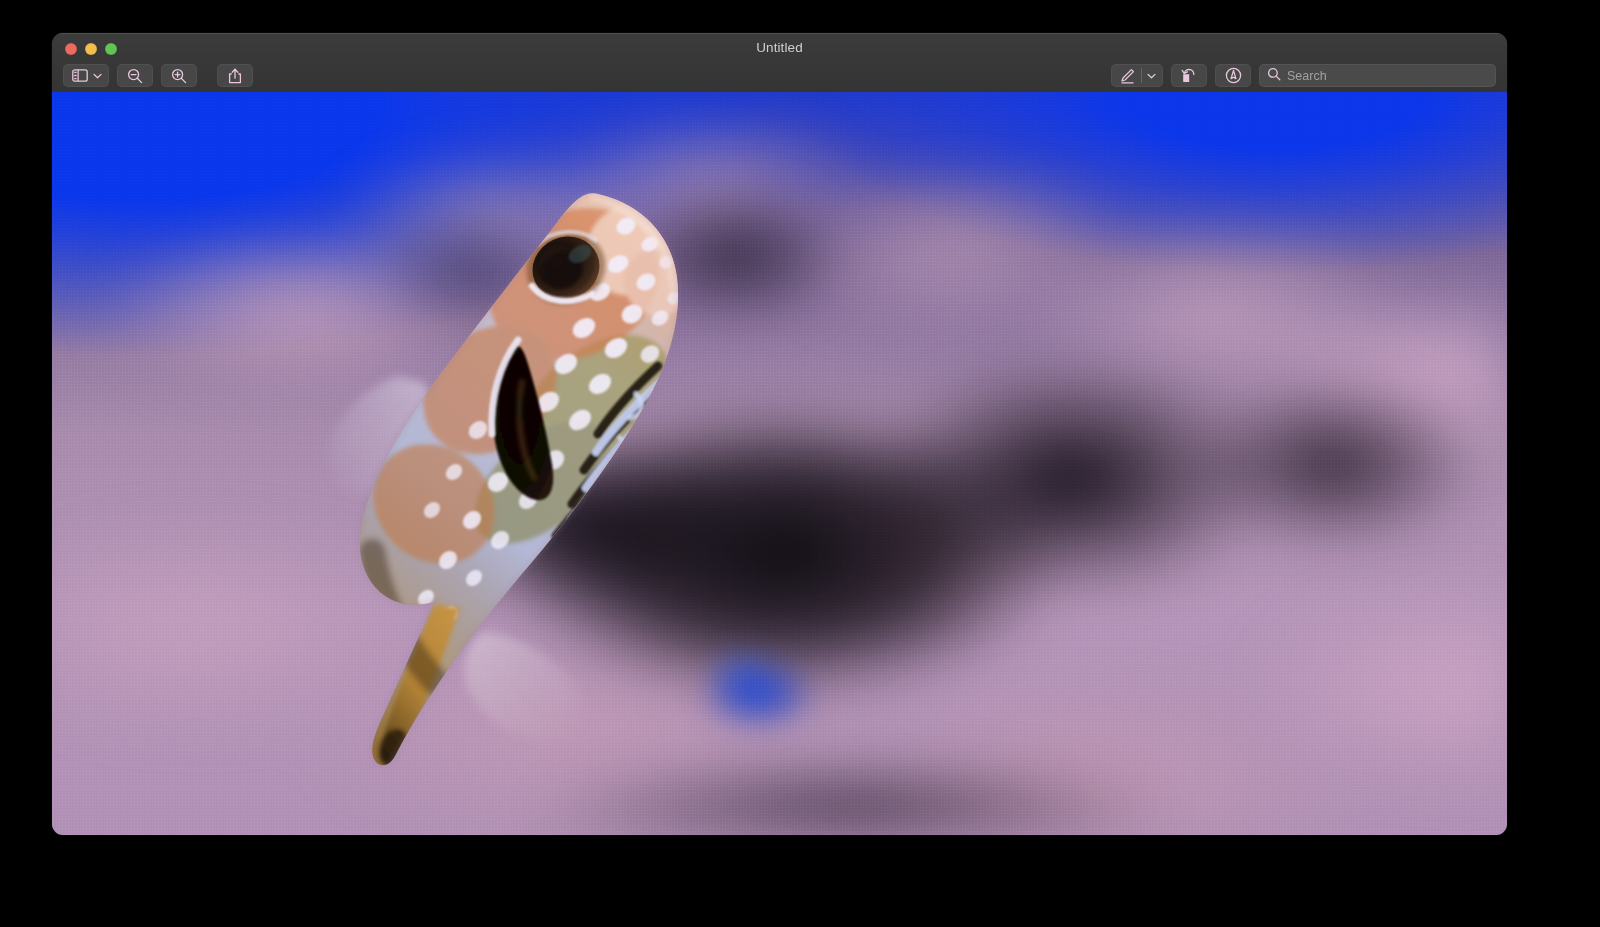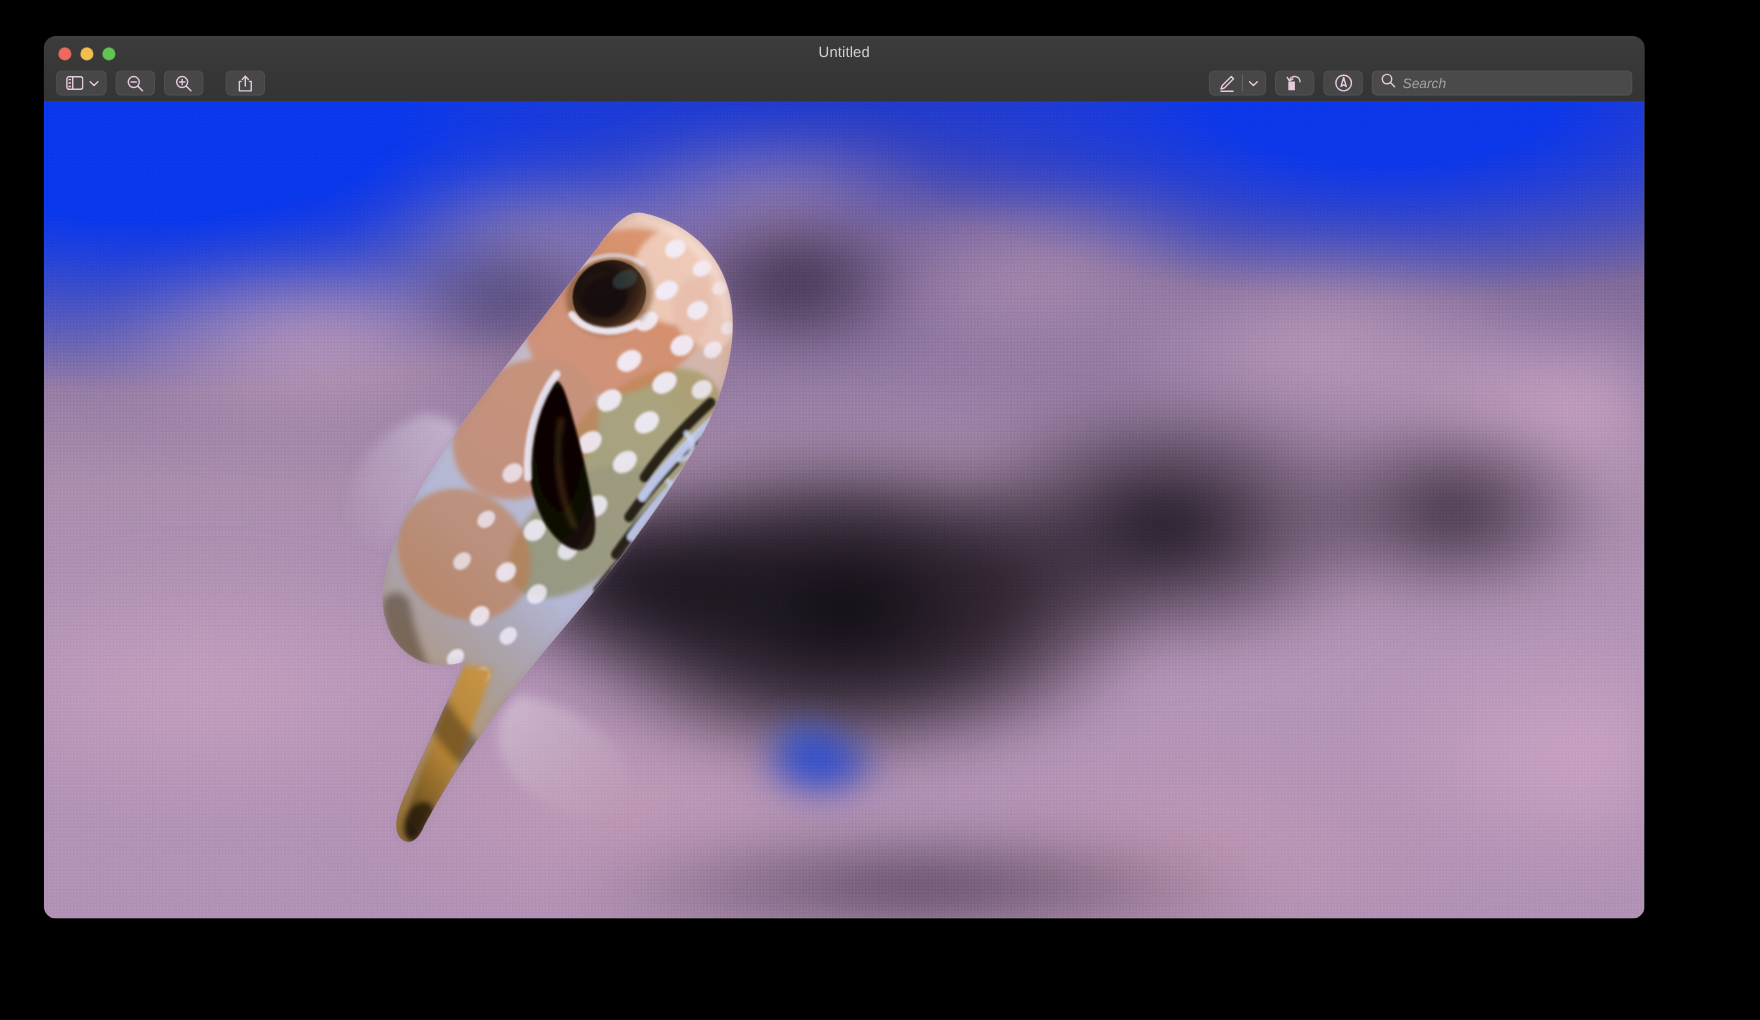--- a/index.html
+++ b/index.html
@@ -15,21 +15,21 @@
   #root {
     position: relative;
     width: 1600px;
     height: 927px;
     background: #000000;
   }
 
   
   .window {
     position: absolute;
-    left: 40px;
+    left: 52px;
     top: 33px;
     width: 1455px;
     height: 802px;
     border-radius: 11px;
     overflow: hidden;
     box-shadow:
       0 0 0 0.5px rgba(255,255,255,0.06),
       0 14px 46px rgba(0,0,0,0.95),
       0 34px 90px rgba(0,0,0,0.85);
     background: #353535;
@@ -77,21 +77,20 @@
 
   
   .toolbar {
     position: absolute;
     left: 0; right: 0;
     top: 26px;
     height: 33px;
     display: flex;
     align-items: center;
     padding: 0 11px;
-    font-style: italic;
   }
   .tb-left  { display: flex; align-items: center; gap: 8px; }
   .tb-spacer{ flex: 1 1 auto; }
   .tb-right { display: flex; align-items: center; gap: 8px; }
 
   .tb-btn {
     height: 23px;
     min-width: 36px;
     padding: 0 8px;
     border-radius: 5px;

